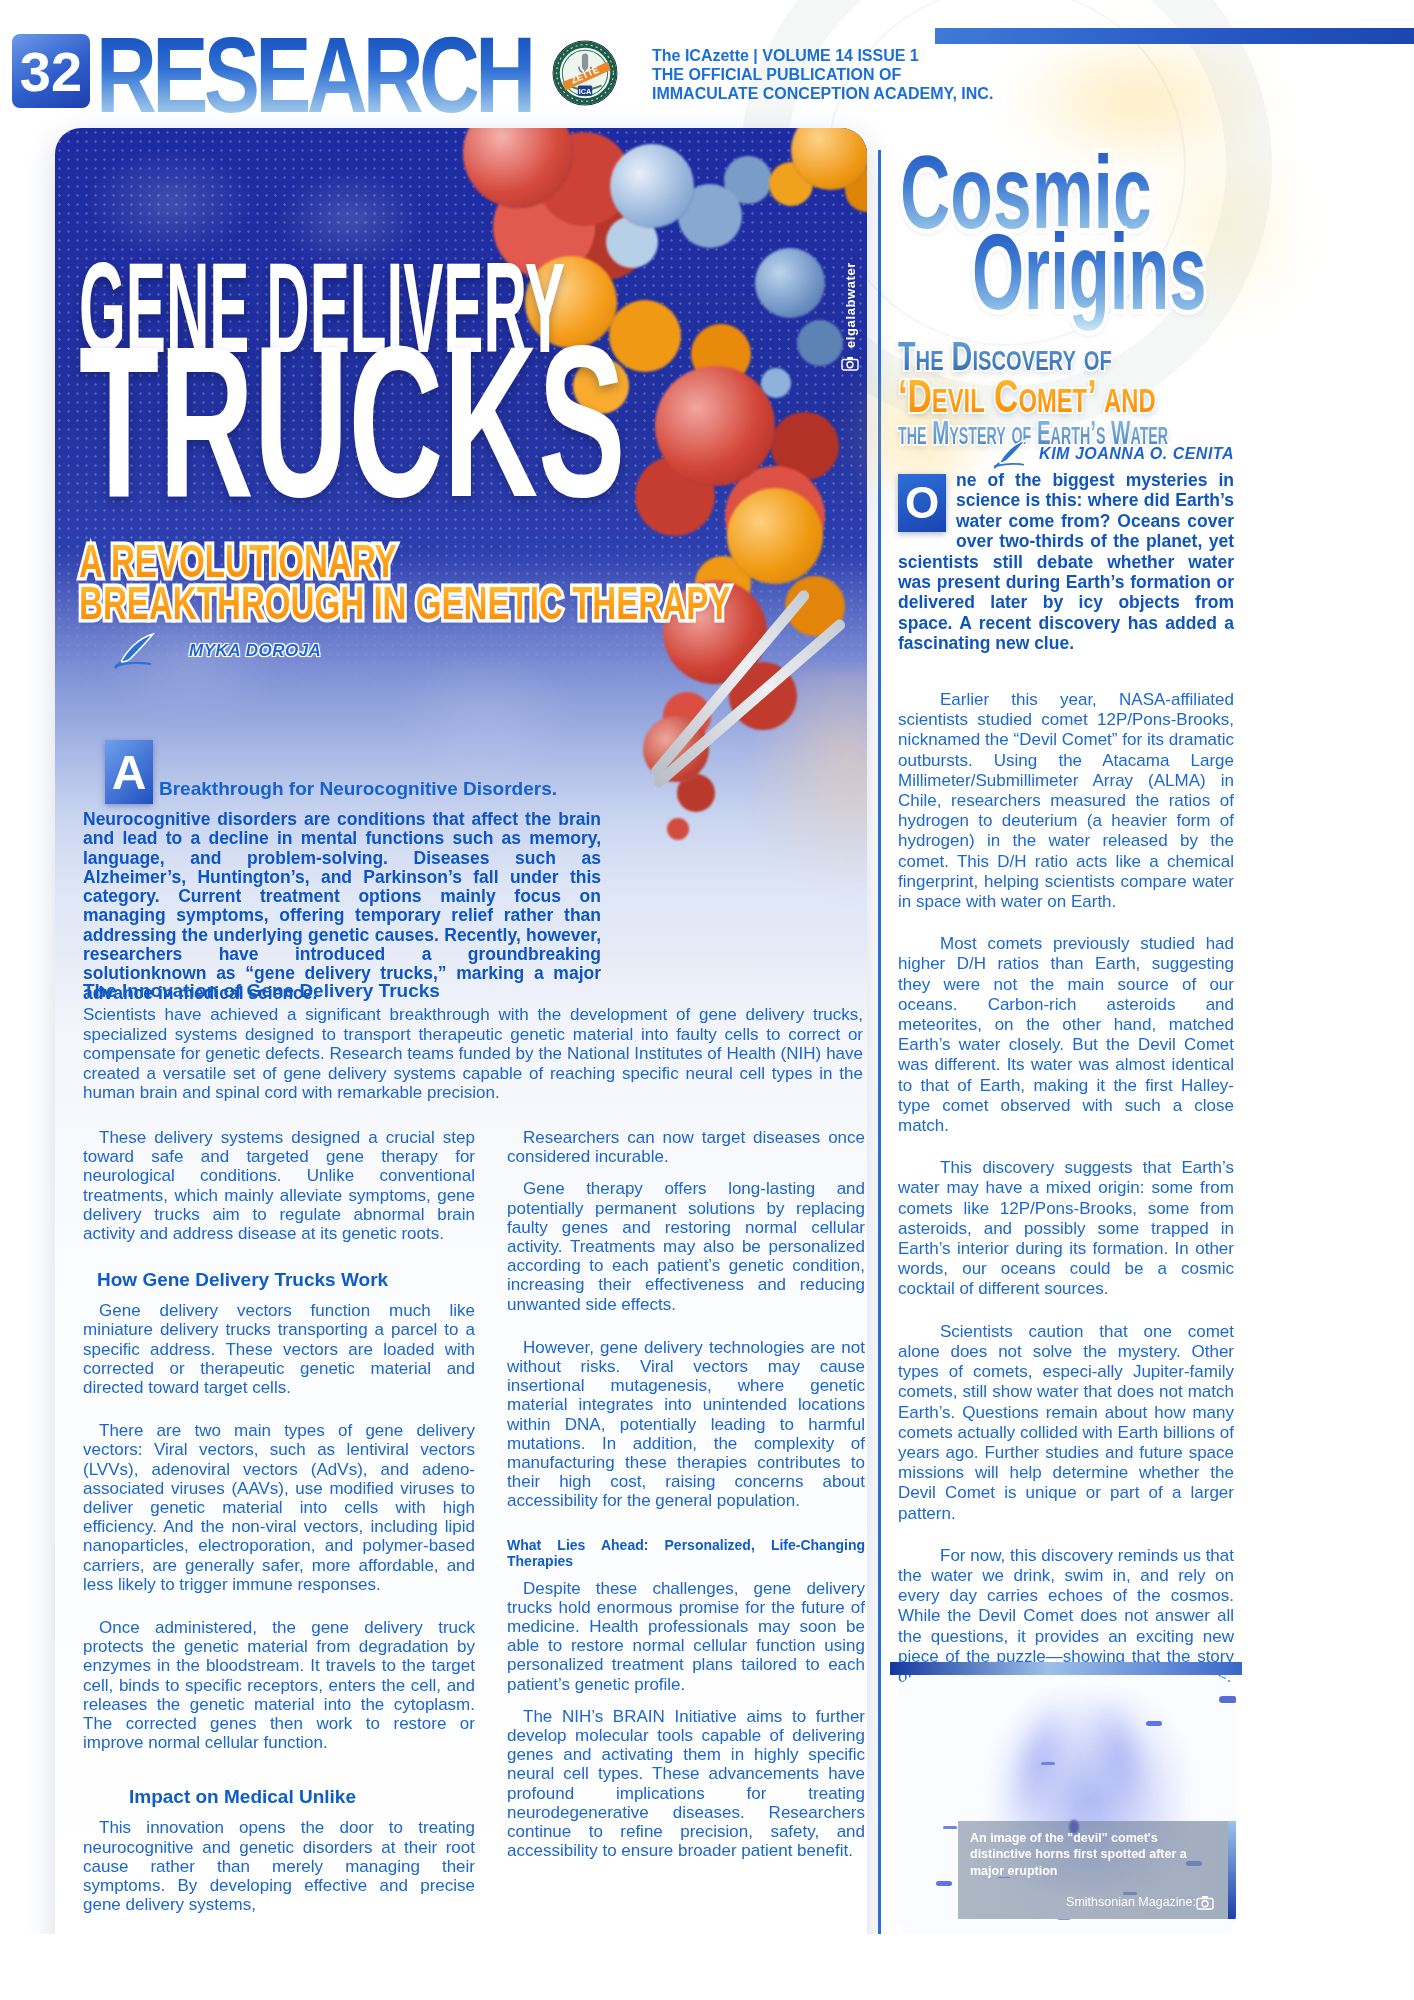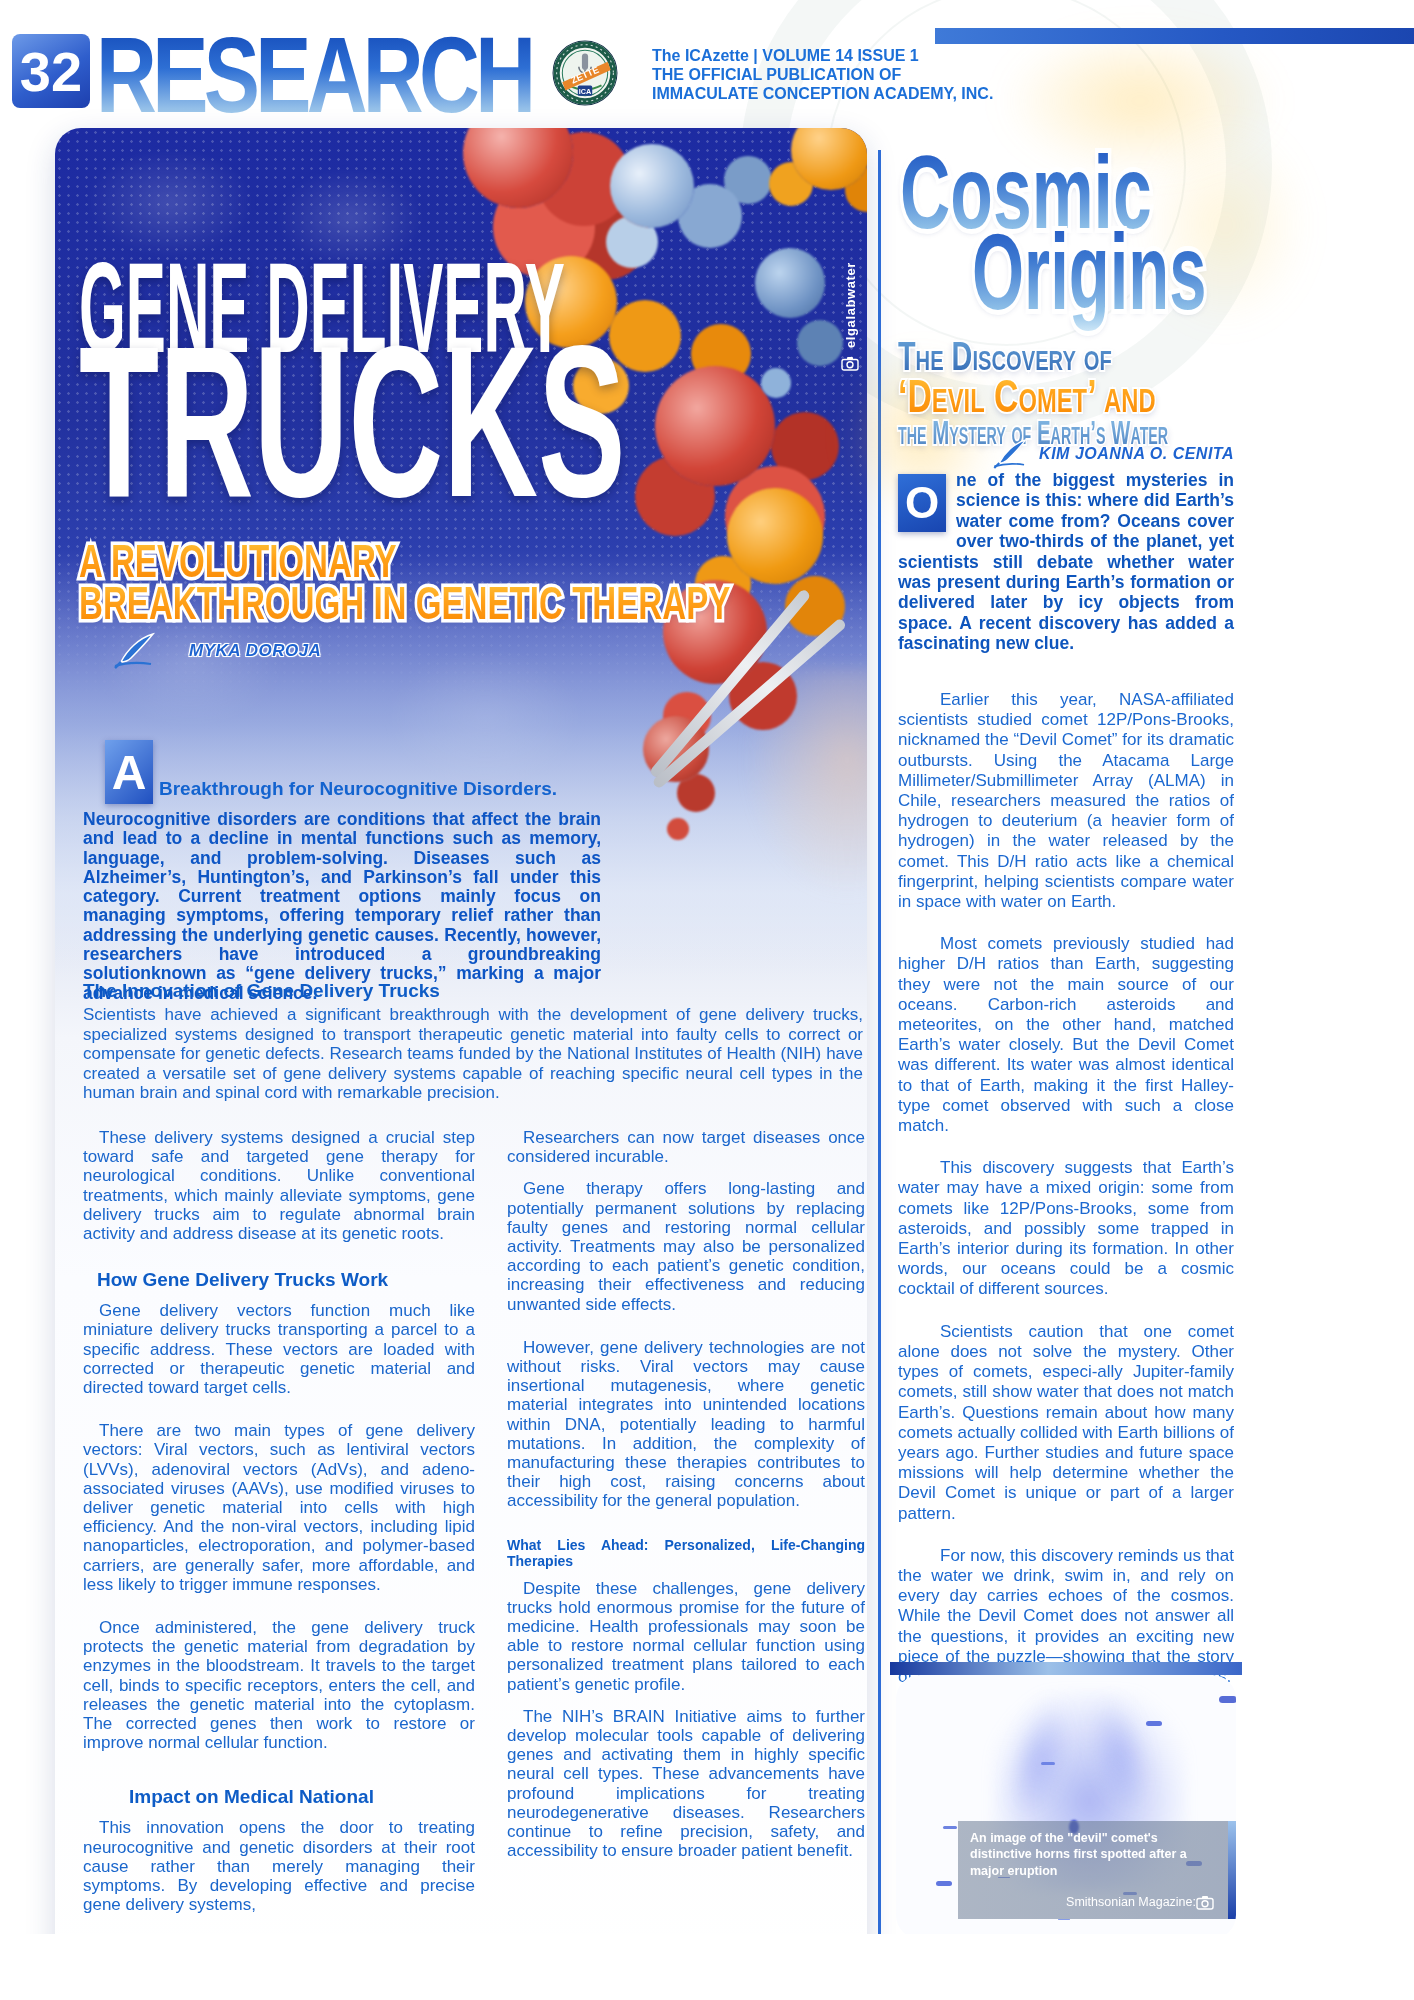--- a/index.html
+++ b/index.html
@@ -247,21 +247,21 @@
 
     <div class="innoh">The Innovation of Gene Delivery Trucks</div>
     <div class="innop">Scientists have achieved a significant breakthrough with the development of gene delivery trucks, specialized systems designed to transport therapeutic genetic material into faulty cells to correct or compensate for genetic defects. Research teams funded by the National Institutes of Health (NIH) have created a versatile set of gene delivery systems capable of reaching specific neural cell types in the human brain and spinal cord with remarkable precision.</div>
 
     <div class="col col1">
       <p>These delivery systems designed a crucial step toward safe and targeted gene therapy for neurological conditions. Unlike conventional treatments, which mainly alleviate symptoms, gene delivery trucks aim to regulate abnormal brain activity and address disease at its genetic roots.</p>
       <div class="h-col">How Gene Delivery Trucks Work</div>
       <p>Gene delivery vectors function much like miniature delivery trucks transporting a parcel to a specific address. These vectors are loaded with corrected or therapeutic genetic material and directed toward target cells.</p>
       <p class="gap-top">There are two main types of gene delivery vectors: Viral vectors, such as lentiviral vectors (LVVs), adenoviral vectors (AdVs), and adeno-associated viruses (AAVs), use modified viruses to deliver genetic material into cells with high efficiency. And the non-viral vectors, including lipid nanoparticles, electroporation, and polymer-based carriers, are generally safer, more affordable, and less likely to trigger immune responses.</p>
       <p class="gap-top">Once administered, the gene delivery truck protects the genetic material from degradation by enzymes in the bloodstream. It travels to the target cell, binds to specific receptors, enters the cell, and releases the genetic material into the cytoplasm. The corrected genes then work to restore or improve normal cellular function.</p>
-      <div class="h-col h-impact">Impact on Medical National</div>
+      <div class="h-col h-impact">Impact on Medical Unlike</div>
       <p>This innovation opens the door to treating neurocognitive and genetic disorders at their root cause rather than merely managing their symptoms. By developing effective and precise gene delivery systems,</p>
     </div>
 
     <div class="col col2">
       <p>Researchers can now target diseases once considered incurable.</p>
       <p>Gene therapy offers long-lasting and potentially permanent solutions by replacing faulty genes and restoring normal cellular activity. Treatments may also be personalized according to each patient’s genetic condition, increasing their effectiveness and reducing unwanted side effects.</p>
       <p class="gap-top">However, gene delivery technologies are not without risks. Viral vectors may cause insertional mutagenesis, where genetic material integrates into unintended locations within DNA, potentially leading to harmful mutations. In addition, the complexity of manufacturing these therapies contributes to their high cost, raising concerns about accessibility for the general population.</p>
       <div class="h-col2">What Lies Ahead: Personalized, Life-Changing Therapies</div>
       <p>Despite these challenges, gene delivery trucks hold enormous promise for the future of medicine. Health professionals may soon be able to restore normal cellular function using personalized treatment plans tailored to each patient’s genetic profile.</p>
       <p>The NIH’s BRAIN Initiative aims to further develop molecular tools capable of delivering genes and activating them in highly specific neural cell types. These advancements have profound implications for treating neurodegenerative diseases. Researchers continue to refine precision, safety, and accessibility to ensure broader patient benefit.</p>

